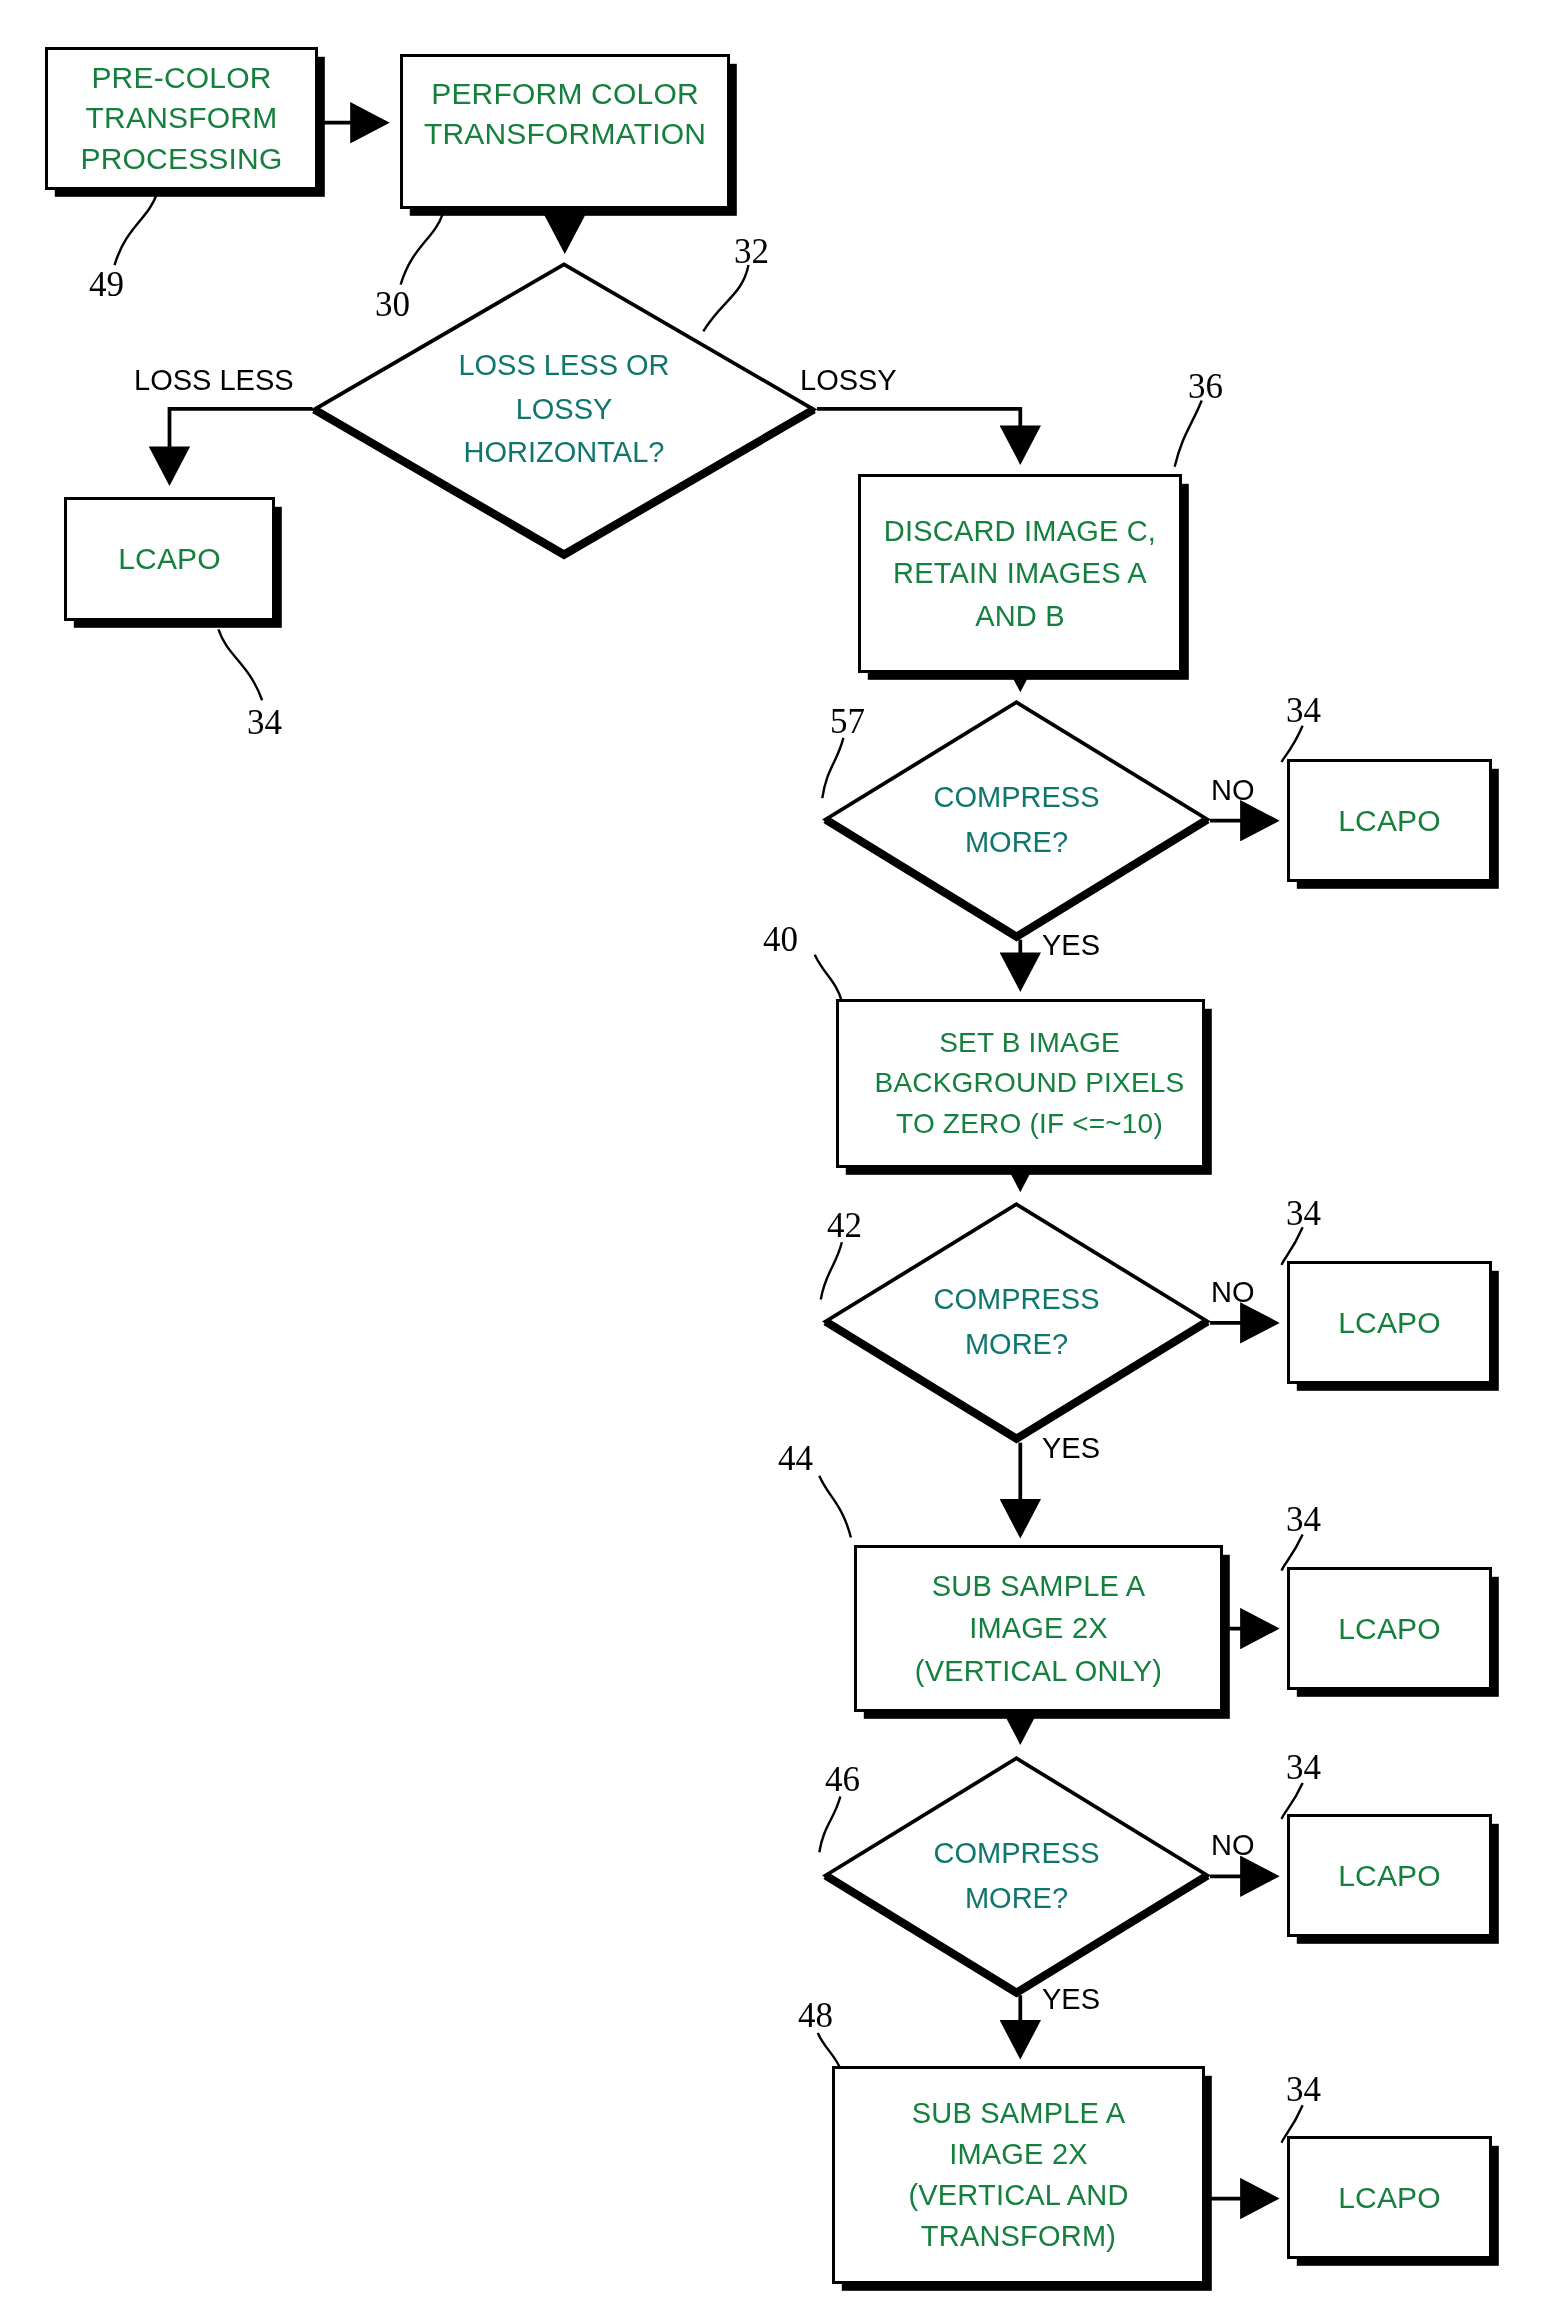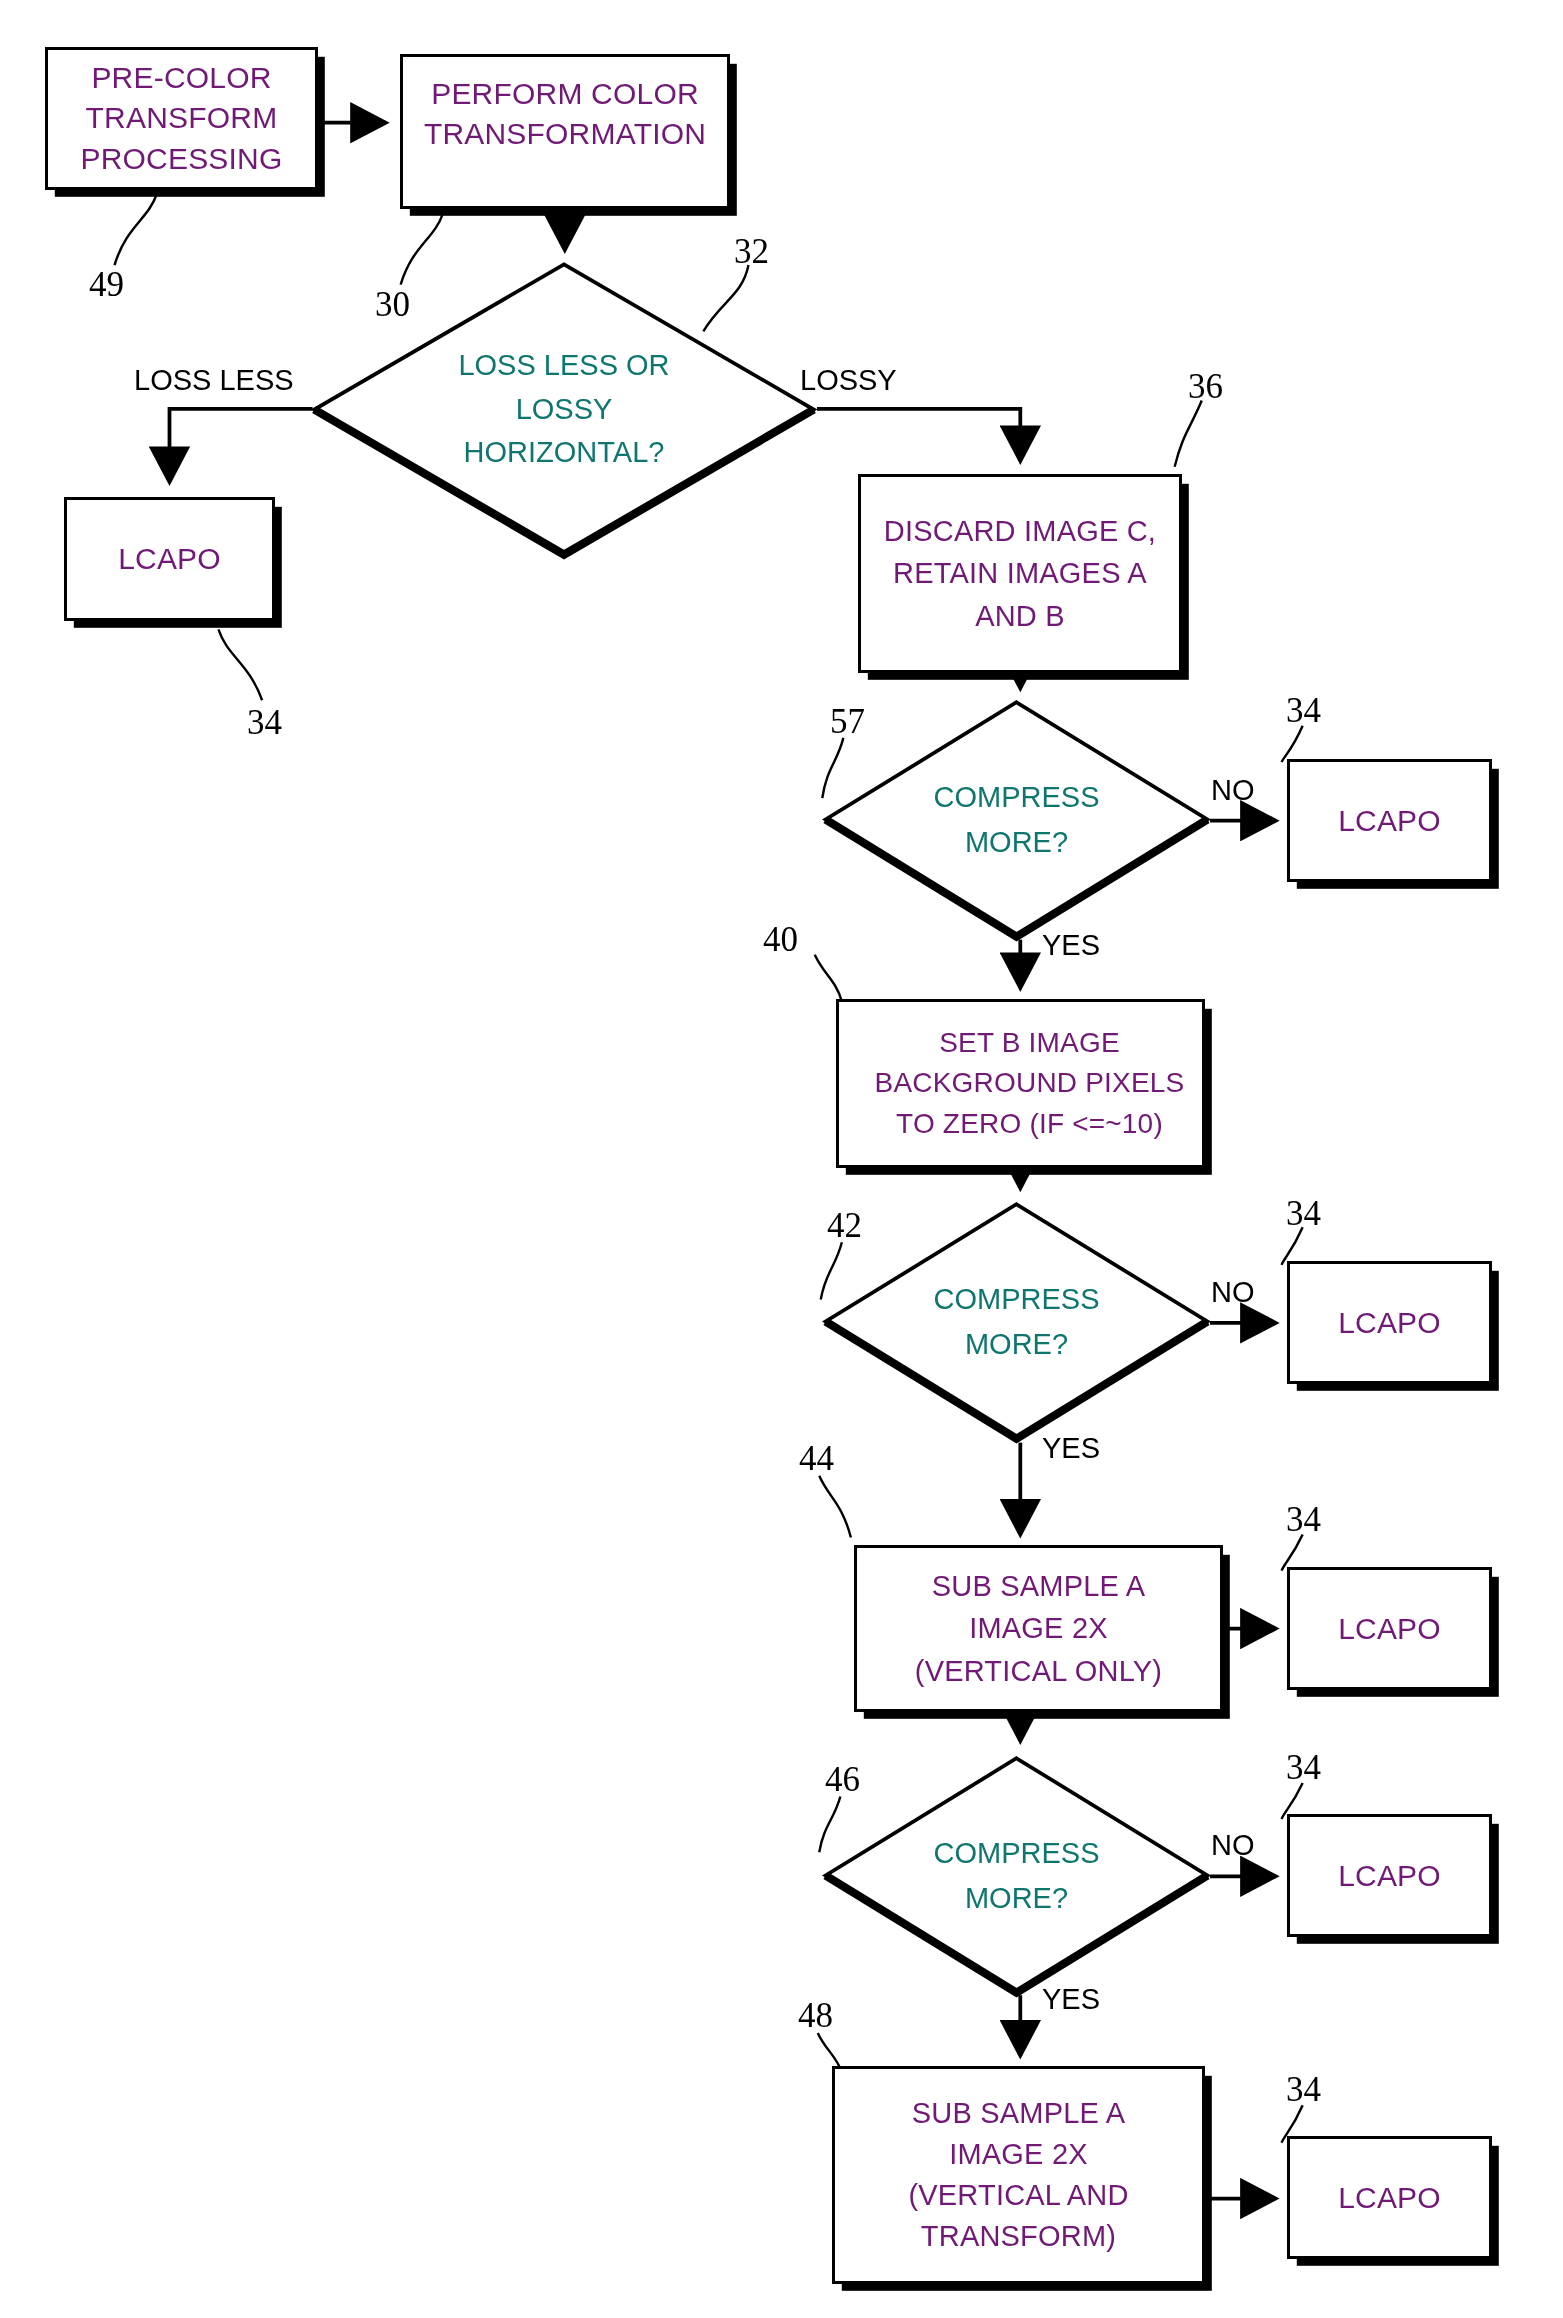--- a/index.html
+++ b/index.html
@@ -20,21 +20,21 @@
     position: absolute;
     box-sizing: border-box;
     background: #ffffff;
     border: 3.8px solid #000000;
     box-shadow: 8.3px 8.3px 0 -1.5px #000000;
     display: flex;
     flex-direction: column;
     align-items: center;
     justify-content: center;
     text-align: center;
-    color: #701a75;
+    color: #15803d;
     letter-spacing: 0.2px;
   }
   .box .ln { display: block; white-space: nowrap; }
 
   
   .diamond {
     position: absolute;
     pointer-events: none;
   }
   .diamond svg { display: block; overflow: visible; }
@@ -274,21 +274,21 @@
   <div class="numlbl" style="left:830px; top:702px;">57</div>
 
   <div class="numlbl" style="left:1286px; top:691px;">34</div>
 
   <div class="numlbl" style="left:756px; top:920px;margin-left:7px;">40</div>
 
   <div class="numlbl" style="left:827px; top:1206px;">42</div>
 
   <div class="numlbl" style="left:1286px; top:1194px;">34</div>
 
-  <div class="numlbl" style="left:799px; top:1439px;font-family:Liberation Serif, serif;">44</div>
+  <div class="numlbl" style="left:778px; top:1439px;font-family:Liberation Serif, serif;">44</div>
 
   <div class="numlbl" style="left:1286px; top:1500px;">34</div>
 
   <div class="numlbl" style="left:825px; top:1760px;">46</div>
 
   <div class="numlbl" style="left:1286px; top:1748px;">34</div>
 
   <div class="numlbl" style="left:798px; top:1996px;">48</div>
 
   <div class="numlbl" style="left:1286px; top:2070px;">34</div>

